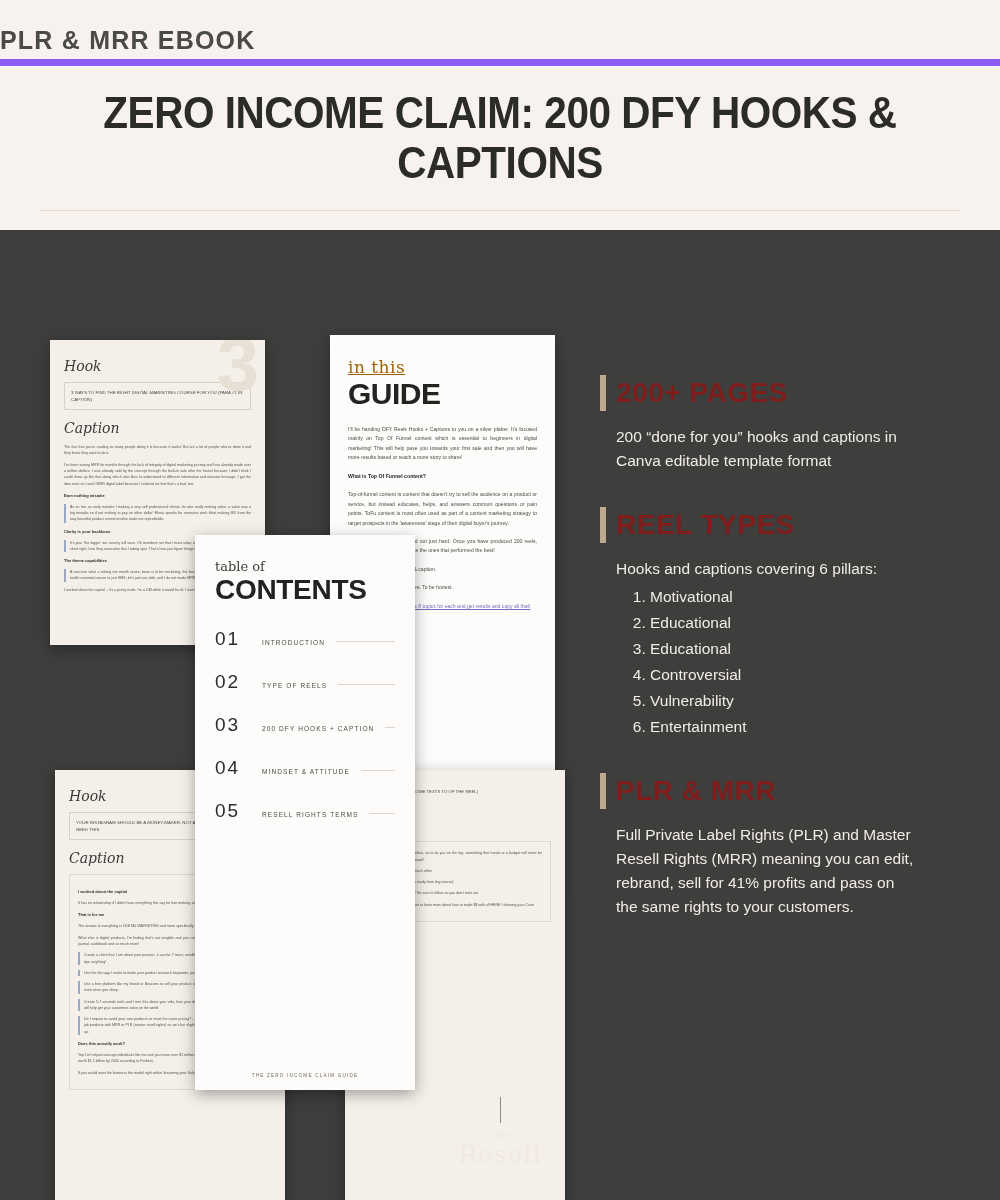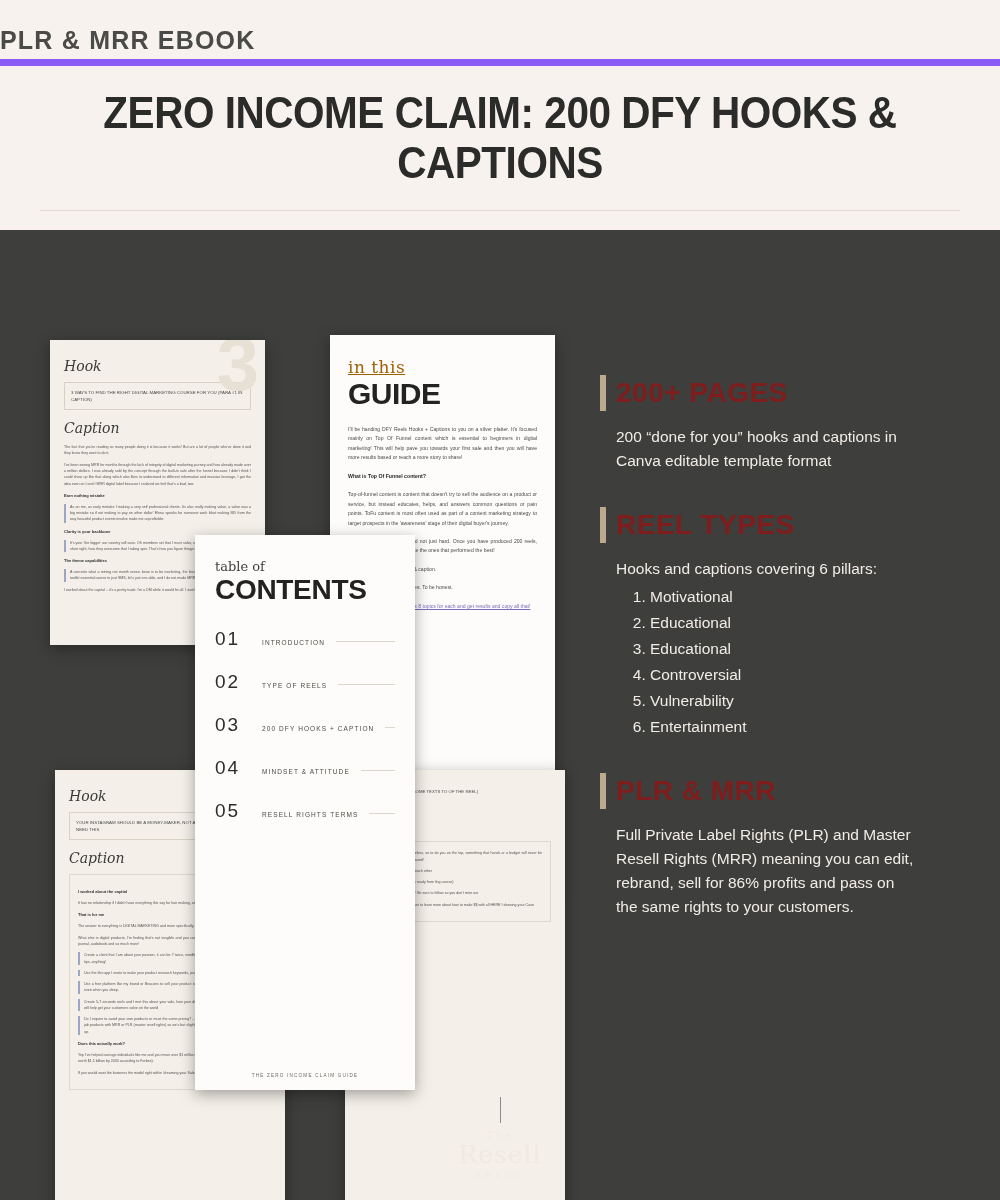--- a/index.html
+++ b/index.html
@@ -310,21 +310,21 @@
         <li>Entertainment</li>
       </ol>
     </div>
   </div>
 
   <div class="feat">
     <div class="feat-head">
       <span class="bar"></span>
       <span class="feat-title">PLR &amp; MRR</span>
     </div>
-    <div class="feat-body">Full Private Label Rights (PLR) and Master Resell Rights (MRR) meaning you can edit, rebrand, sell for 86% profits and pass on the same rights to your customers.</div>
+    <div class="feat-body">Full Private Label Rights (PLR) and Master Resell Rights (MRR) meaning you can edit, rebrand, sell for 41% profits and pass on the same rights to your customers.</div>
   </div>
 </div>
 
 <div class="logo">
   <div class="divider"></div>
   <div class="the">The</div>
   <div class="resell">Resell</div>
   <div class="brand">BRAND</div>
 </div>
 

